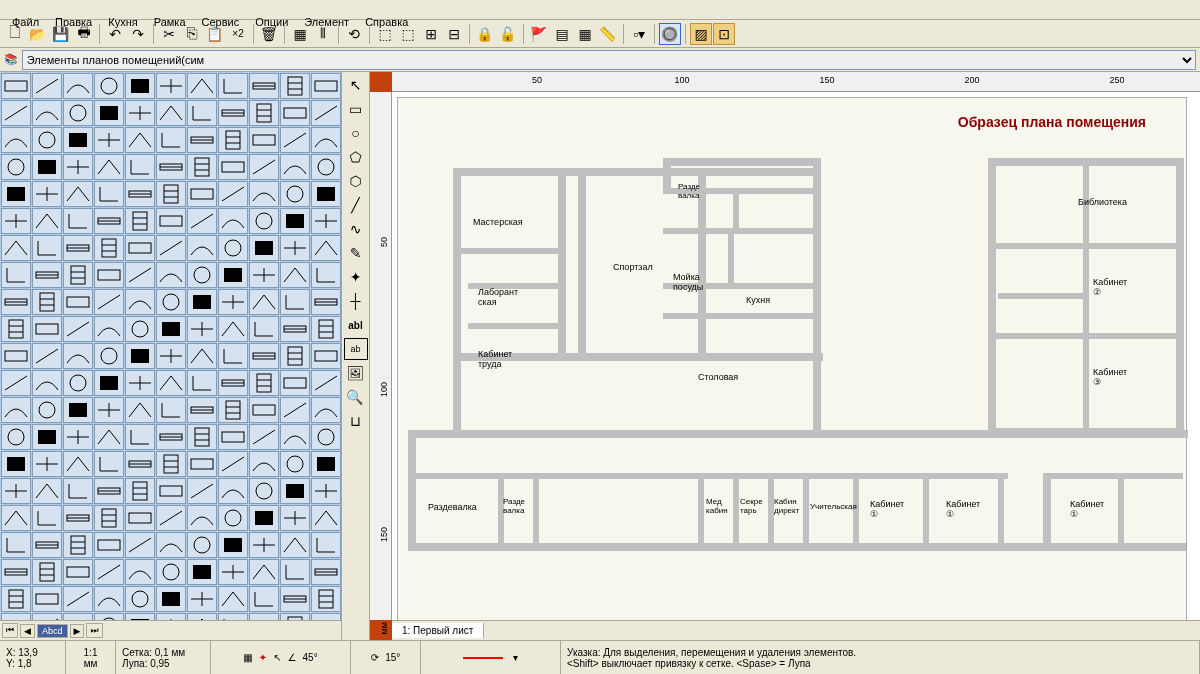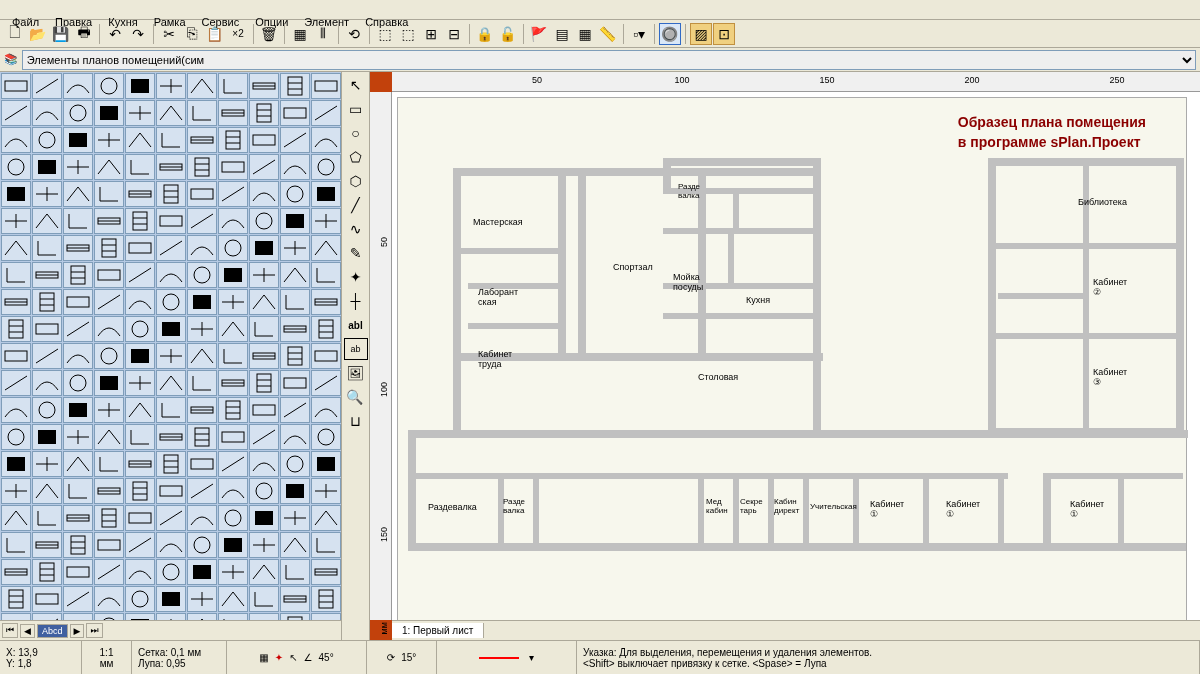--- a/index.html
+++ b/index.html
@@ -1367,21 +1367,20 @@
     <div class="ruler-v">
       <span class="label" style="top:145px">50</span>
       <span class="label" style="top:290px">100</span>
       <span class="label" style="top:435px">150</span>
       <span class="label" style="top:530px">мм</span>
     </div>
     <div class="canvas">
       <div class="page">
         <div class="plan-title">
           <div>Образец плана помещения</div>
-          <div>в программе sPlan.Проект</div>
         </div>
 
         <div class="wall" style="left:55px;top:70px;width:360px;height:8px"></div>
         <div class="wall" style="left:55px;top:70px;width:8px;height:270px"></div>
         <div class="wall" style="left:160px;top:70px;width:8px;height:190px"></div>
         <div class="wall" style="left:55px;top:150px;width:110px;height:6px"></div>
         <div class="wall" style="left:70px;top:185px;width:95px;height:6px"></div>
         <div class="wall" style="left:70px;top:225px;width:95px;height:6px"></div>
         <div class="wall" style="left:55px;top:255px;width:370px;height:8px"></div>
         <div class="wall" style="left:180px;top:70px;width:8px;height:190px"></div>
@@ -1459,21 +1458,21 @@
 ①</div>
       </div>
     </div>
     <div class="sheet-tabs">
       <div class="tab">1: Первый лист</div>
     </div>
   </div>
 </div>
 
 <div class="statusbar">
-  <div class="cell" style="width:82px">
+  <div class="cell" style="width:66px">
     <div>X: 13,9</div>
       <div>Y: 1,8</div>
   </div>
   <div class="cell" style="width:50px;text-align:center">
     <div>1:1</div>
       <div>мм</div>
   </div>
   <div class="cell" style="width:95px">
     <div>Сетка: 0,1 мм</div>
       <div>Лупа: 0,95</div>

